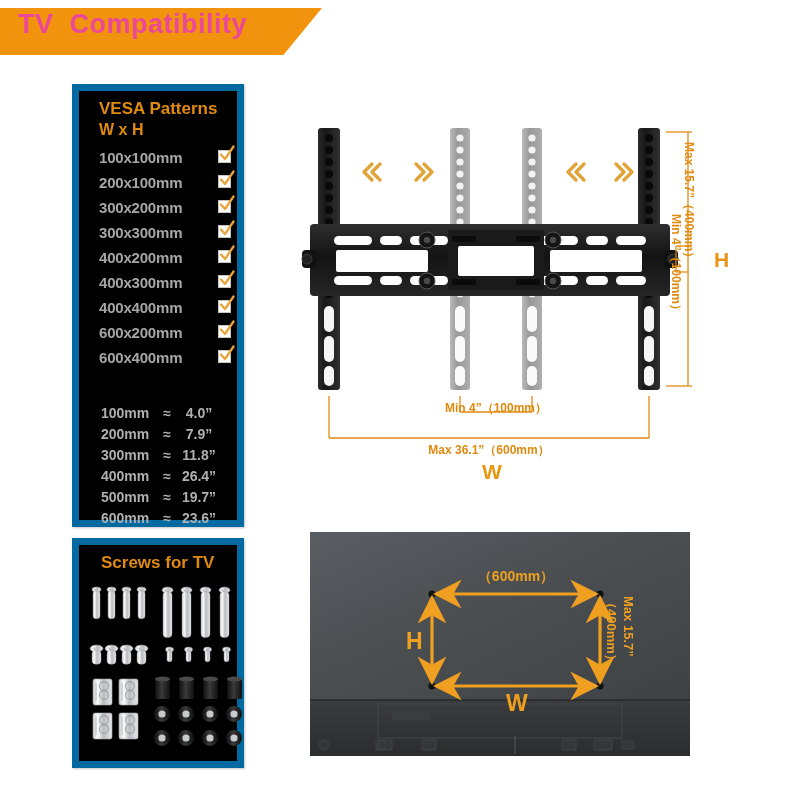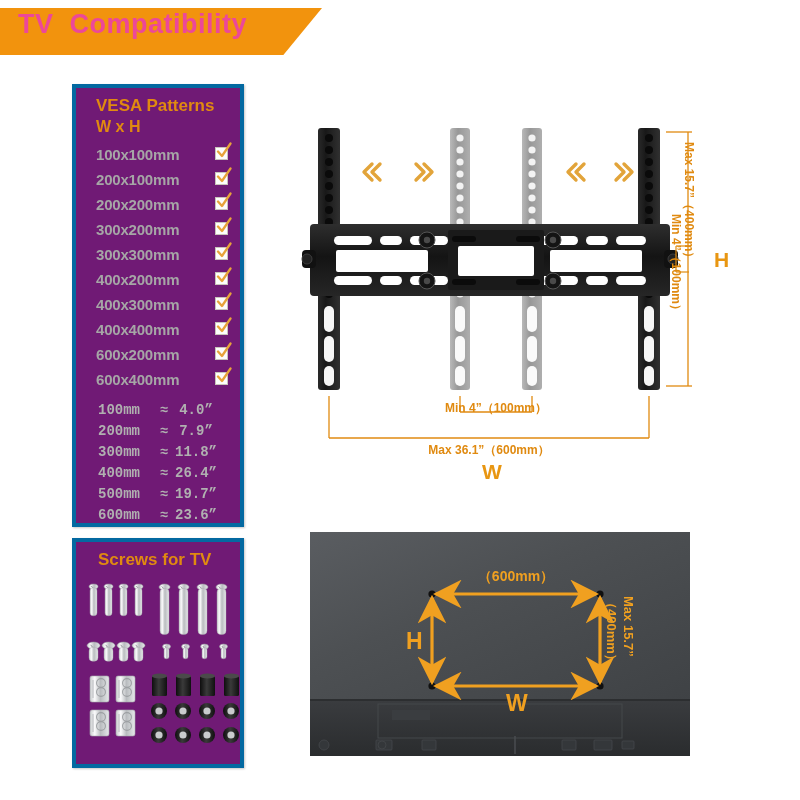--- a/index.html
+++ b/index.html
@@ -30,22 +30,22 @@
     color: #ec4899;
     font-size: 27px;
     font-weight: bold;
     letter-spacing: 0.5px;
     white-space: pre;
   }
 
   
   .panel {
     position: absolute;
-    background: #701a75;
-    border: 4px solid #0369a1;
+    background: #000000;
+    border: 7px solid #0369a1;
     box-shadow: 1px 1px 2px rgba(0,0,0,0.22);
     box-sizing: border-box;
   }
 
   
   #vesa-panel { left: 72px; top: 84px; width: 172px; height: 443px; }
 
   .panel-title {
     color: #E08A10;
     font-weight: bold;
@@ -99,21 +99,20 @@
     width: 132px;
   }
   .conv-row {
     height: 21px;
     line-height: 21px;
     color: #b0b0b0;
     font-size: 14px;
     font-weight: bold;
     display: flex;
     white-space: pre;
-    font-family: Liberation Mono, monospace;
   }
   .conv-mm  { width: 58px; text-align: left; }
   .conv-eq  { width: 16px; text-align: center; }
   .conv-in  { width: 48px; text-align: center; }
 
   
   #screws-panel { left: 72px; top: 538px; width: 172px; height: 230px; }
   #screws-title { position: absolute; left: 22px; top: 8px; }
   #screws-art { position: absolute; left: 0; top: 30px; width: 172px; height: 196px; }
 
@@ -161,26 +160,20 @@
   <div id="vesa-title" class="panel-title">VESA Patterns</div>
   <div id="vesa-subtitle">W x H</div>
   <div id="vesa-list">
       <div class="vesa-row"><span class="vesa-label">100x100mm</span><span class="vesa-check">
           <span class="box"></span>
           <svg class="tick" viewBox="0 0 16 18">
             <path d="M2 9.5 L6 14 L14.5 1.5" fill="none" stroke="#E8A33A" stroke-width="2.3" stroke-linecap="round" stroke-linejoin="round"></path>
           </svg>
         </span></div>
       <div class="vesa-row"><span class="vesa-label">200x100mm</span><span class="vesa-check">
-          <span class="box"></span>
-          <svg class="tick" viewBox="0 0 16 18">
-            <path d="M2 9.5 L6 14 L14.5 1.5" fill="none" stroke="#E8A33A" stroke-width="2.3" stroke-linecap="round" stroke-linejoin="round"></path>
-          </svg>
-        </span></div>
-      <div class="vesa-row"><span class="vesa-label">200x200mm</span><span class="vesa-check">
           <span class="box"></span>
           <svg class="tick" viewBox="0 0 16 18">
             <path d="M2 9.5 L6 14 L14.5 1.5" fill="none" stroke="#E8A33A" stroke-width="2.3" stroke-linecap="round" stroke-linejoin="round"></path>
           </svg>
         </span></div>
       <div class="vesa-row"><span class="vesa-label">300x200mm</span><span class="vesa-check">
           <span class="box"></span>
           <svg class="tick" viewBox="0 0 16 18">
             <path d="M2 9.5 L6 14 L14.5 1.5" fill="none" stroke="#E8A33A" stroke-width="2.3" stroke-linecap="round" stroke-linejoin="round"></path>
           </svg>

